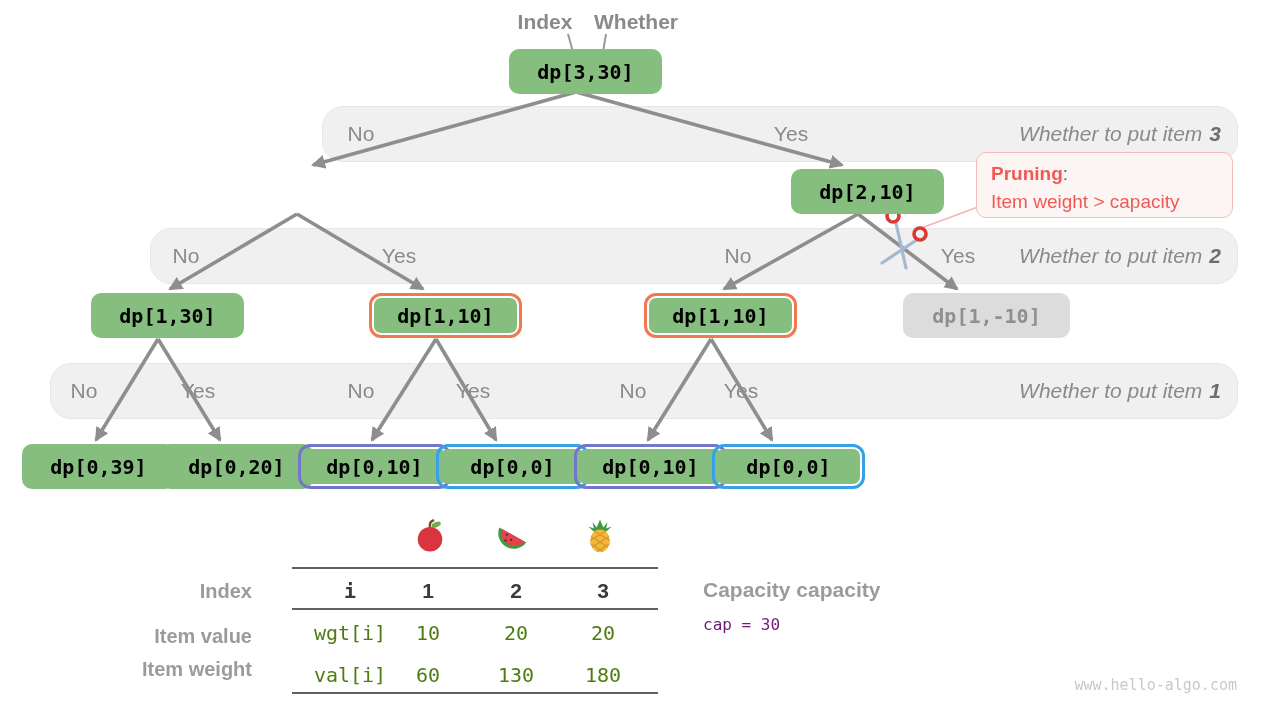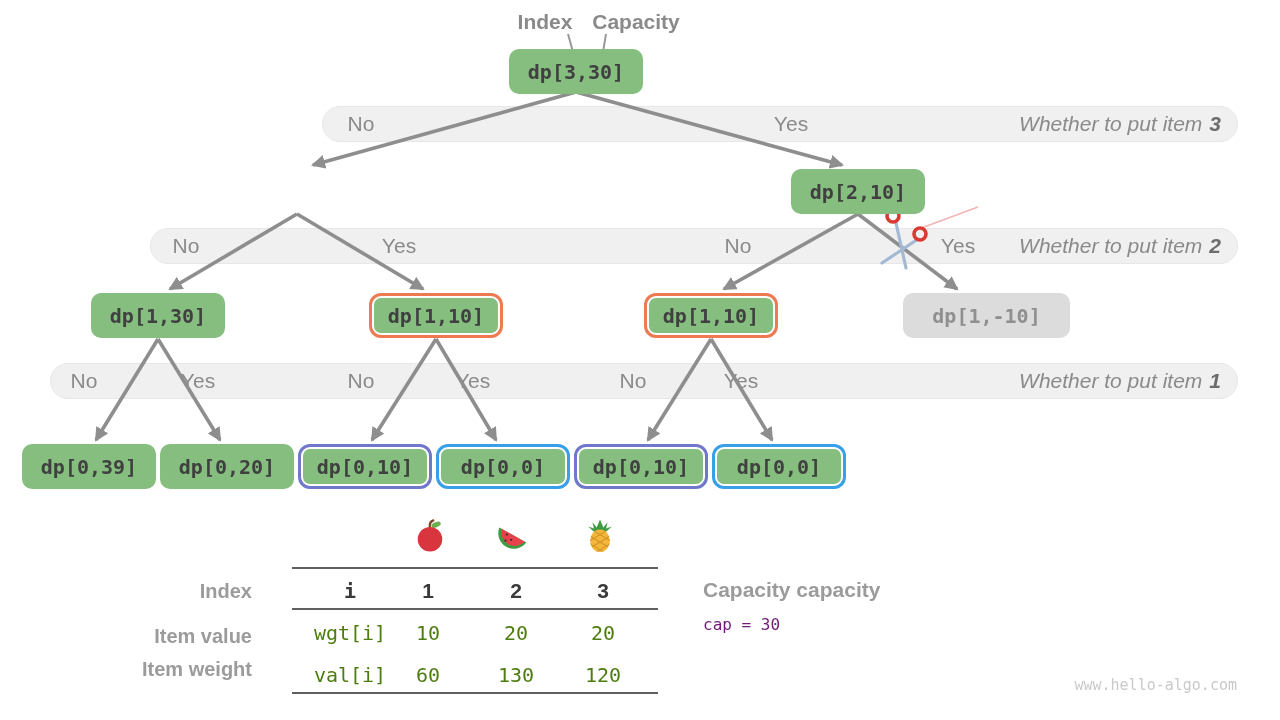--- a/index.html
+++ b/index.html
@@ -22,31 +22,31 @@
   .edge{stroke:var(--arrow);stroke-width:3.6;fill:none;}
   .tick{stroke:#9a9a9a;stroke-width:2;fill:none;}
   .pink-line{stroke:#f3b4b4;stroke-width:1.6;fill:none;}
   marker path{fill:var(--arrow);}
   .blade{stroke:#a3b9d4;stroke-width:3.2;stroke-linecap:round;}
   .ring{fill:none;stroke:#d93a32;stroke-width:3.6;}
 
   .ptr-label{position:absolute;top:10px;transform:translateX(-50%);z-index:3;
              font-size:21px;font-weight:700;color:#8a8a8a;}
 
-  .band{position:absolute;height:36px;background:var(--band-bg);border:1px solid #e7e7e7;
+  .band{position:absolute;height:56px;background:var(--band-bg);border:1px solid #e7e7e7;
         border-radius:21px;box-sizing:border-box;z-index:1;}
   .bl{position:absolute;top:50%;transform:translate(-50%,-50%);
       font-size:21px;color:var(--band-text);}
   .bq{position:absolute;right:16px;top:50%;transform:translateY(-50%);
       font-size:21px;color:var(--band-text);white-space:nowrap;font-style:italic;}
   .bqn{font-weight:700;color:#6d6d6d;margin-left:7px;}
 
-  .node{position:absolute;height:45px;width:134px;box-sizing:border-box;border-radius:10px;
+  .node{position:absolute;height:45px;width:153px;box-sizing:border-box;border-radius:10px;
         display:flex;align-items:center;justify-content:center;z-index:3;
-        background:var(--node-green);color:#404040;
+        background:var(--node-green);color:#000000;
         font-family:"DejaVu Sans Mono",monospace;font-size:20px;font-weight:700;}
   .node.hl{border-radius:12px;padding:2px;background-clip:content-box;}
   .hl-orange{border:3.5px solid var(--highlight-orange);}
   .hl-purple{border:3.5px solid var(--highlight-purple);}
   .hl-blue{border:3.5px solid var(--highlight-blue);}
   .node.gray{background:var(--node-gray);color:#8f8f8f;}
 
   .pruning{position:absolute;left:976px;top:152px;width:257px;height:66px;box-sizing:border-box;
            background:var(--pruning-bg);border:1.5px solid var(--pruning-border);border-radius:10px;
            padding:7px 14px;z-index:3;font-size:19px;line-height:1.45;}
@@ -104,21 +104,21 @@
 
     <g>
       <line class="blade" x1="896" y1="223" x2="906" y2="268"></line>
       <line class="blade" x1="918" y1="239" x2="882" y2="263"></line>
       <circle class="ring" cx="893" cy="216" r="6"></circle>
       <circle class="ring" cx="920" cy="234" r="6"></circle>
     </g>
   </svg>
 
   <div class="ptr-label" style="left:545px">Index</div>
-  <div class="ptr-label" style="left:636px">Capacity</div>
+  <div class="ptr-label" style="left:636px">Whether</div>
 
   <div class="band" style="left:322px;top:106px;width:916px">
     <span class="bl" style="left:38px">No</span>
     <span class="bl" style="left:468px">Yes</span>
     <span class="bq"><span>Whether to put item</span><b class="bqn">3</b></span>
   </div>
 
   <div class="band" style="left:150px;top:228px;width:1088px">
     <span class="bl" style="left:35px">No</span>
     <span class="bl" style="left:248px">Yes</span>
@@ -145,20 +145,24 @@
   <div class="node hl hl-orange" style="left:644px;top:293px">dp[1,10]</div>
   <div class="node gray" style="left:903px;top:293px;width:167px">dp[1,-10]</div>
 
   <div class="node" style="left:22px;top:444px">dp[0,39]</div>
   <div class="node" style="left:160px;top:444px">dp[0,20]</div>
   <div class="node hl hl-purple" style="left:298px;top:444px">dp[0,10]</div>
   <div class="node hl hl-blue" style="left:436px;top:444px">dp[0,0]</div>
   <div class="node hl hl-purple" style="left:574px;top:444px">dp[0,10]</div>
   <div class="node hl hl-blue" style="left:712px;top:444px">dp[0,0]</div>
 
+  <div class="pruning">
+    <div class="pr-title"><span>Pruning</span><span class="pr-colon">:</span></div>
+    <div class="pr-desc">Item weight &gt; capacity</div>
+  </div>
 
   <svg class="fruit" style="left:413px;top:519px" viewBox="0 0 36 36">
     <path d="M18 9 C17 4.5 19 2.5 21.5 1.5" stroke="#7a4a21" stroke-width="2.4" fill="none" stroke-linecap="round"></path>
     <ellipse cx="24.5" cy="6" rx="5.2" ry="2.7" fill="#6fae4e" transform="rotate(-24 24.5 6)"></ellipse>
     <circle cx="18" cy="21.5" r="13" fill="#d8353f"></circle>
   </svg>
   <svg class="fruit" style="left:497px;top:519px" viewBox="0 0 36 36">
     <path d="M2.5 9 A16.5 16.5 0 0 0 31 25 Z" fill="#3f9b3f"></path>
     <path d="M4.8 10.3 A14.5 14.5 0 0 0 29.3 24 Z" fill="#e8414b"></path>
     <circle cx="10.5" cy="16.5" r="1.2" fill="#35322f"></circle>
@@ -190,20 +194,20 @@
   <span class="t-cell t-head sans" style="left:603px;top:579px">3</span>
 
   <span class="t-cell" style="left:350px;top:621px">wgt[i]</span>
   <span class="t-cell" style="left:428px;top:621px">10</span>
   <span class="t-cell" style="left:516px;top:621px">20</span>
   <span class="t-cell" style="left:603px;top:621px">20</span>
 
   <span class="t-cell" style="left:350px;top:663px">val[i]</span>
   <span class="t-cell" style="left:428px;top:663px">60</span>
   <span class="t-cell" style="left:516px;top:663px">130</span>
-  <span class="t-cell" style="left:603px;top:663px">120</span>
+  <span class="t-cell" style="left:603px;top:663px">180</span>
 
   <div class="cap-label">Capacity capacity</div>
   <div class="cap-value">cap = 30</div>
 
   <div class="watermark">www.hello-algo.com</div>
 
 </div>
 
 </body></html>

